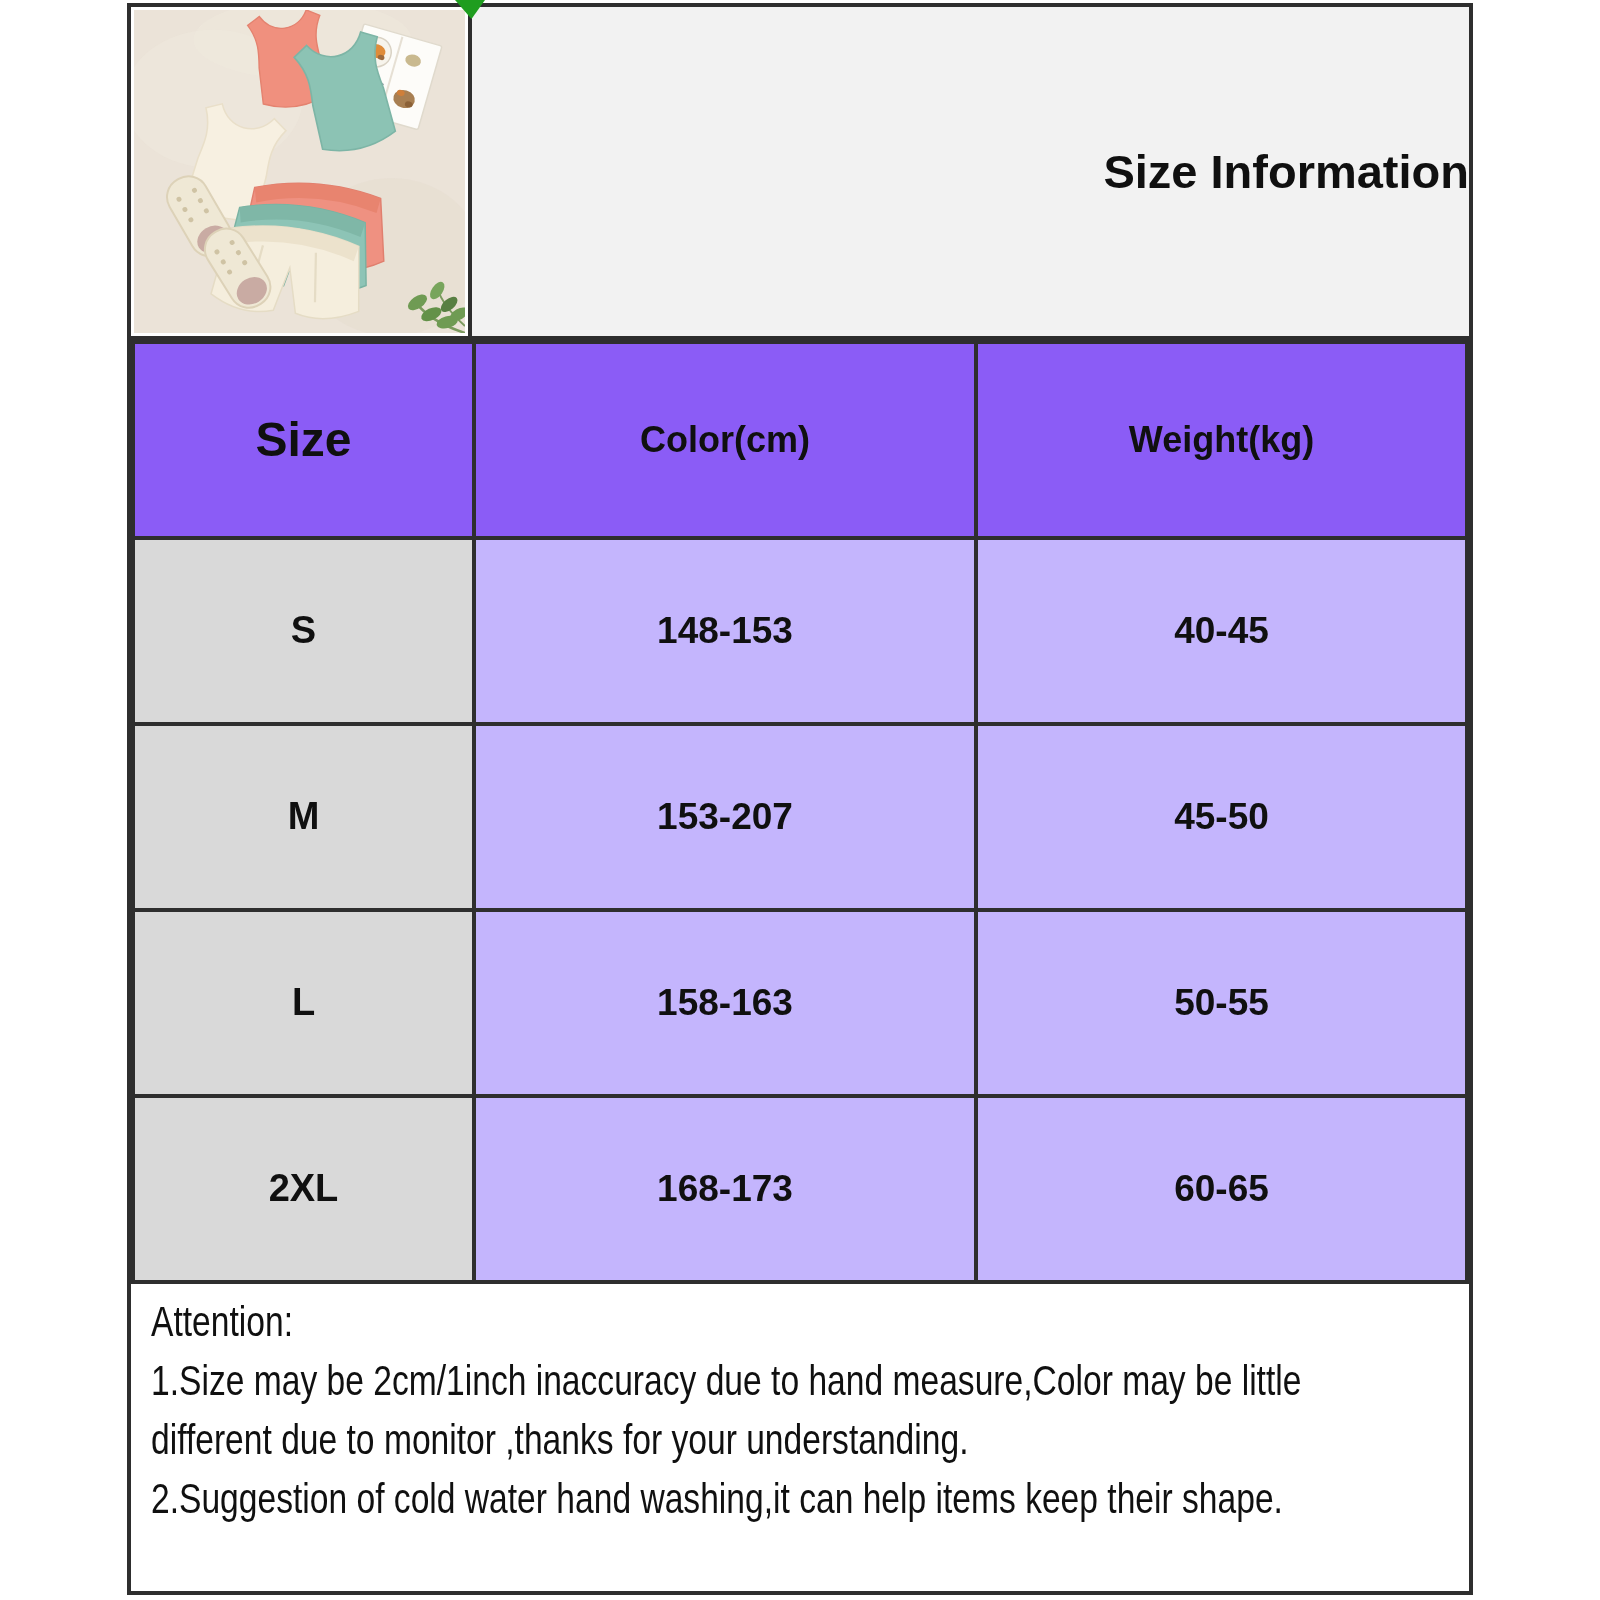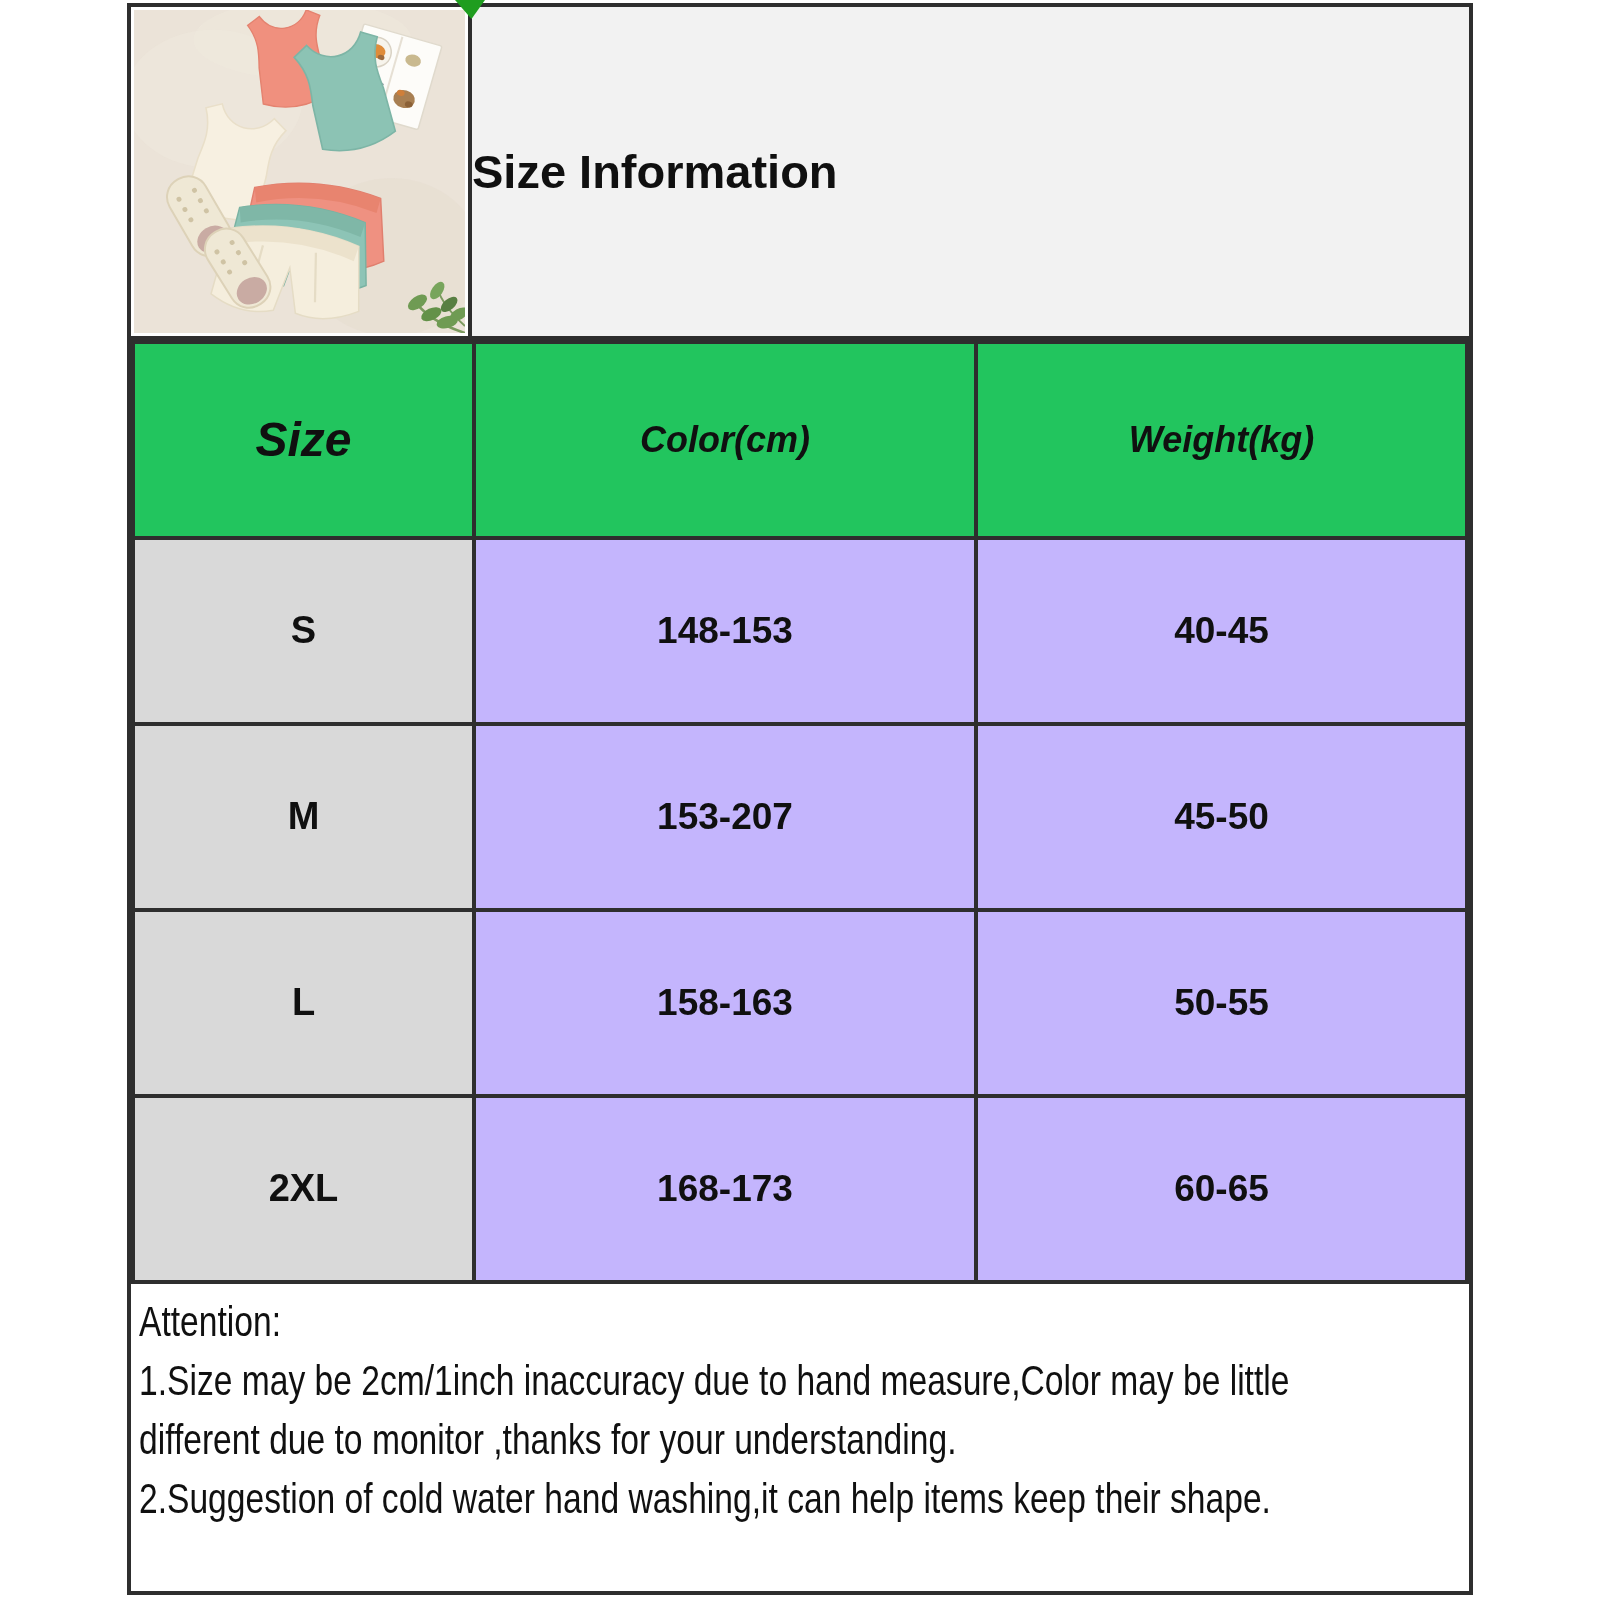--- a/index.html
+++ b/index.html
@@ -5,36 +5,36 @@
   html,body{margin:0;padding:0;background:#ffffff;}
   body{width:1600px;height:1600px;position:relative;overflow:hidden;
        font-family:"Liberation Sans", sans-serif;color:#101010;}
   #sheet{position:absolute;left:127px;top:3px;width:1346px;height:1592px;
          box-sizing:border-box;border:4px solid #2e2e2e;background:#ffffff;}
   
   .top-row{height:333px;display:flex;box-sizing:border-box;border-bottom:4px solid #2e2e2e;}
   .photo-cell{width:341px;box-sizing:border-box;border-right:4px solid #2e2e2e;
               background:#ffffff;padding:3px;}
   .photo-cell svg{display:block;width:100%;height:100%;}
-  .title-cell{flex:1;background:#f2f2f2;display:flex;align-items:center;justify-content:flex-start;}
+  .title-cell{flex:1;background:#f2f2f2;display:flex;align-items:center;justify-content:flex-end;}
   .title-cell .t{font-size:47px;font-weight:700;letter-spacing:0px;}
   
   .green-tri{position:absolute;left:324px;top:-7px;width:30px;height:19px;background:#1f9d1f;
              clip-path:polygon(0 0,100% 0,55% 100%);z-index:5;}
   
   table.size-table{width:100%;height:944px;border-collapse:collapse;table-layout:fixed;}
   table.size-table th, table.size-table td{
       border:4px solid #2e2e2e;text-align:center;vertical-align:middle;padding:0;}
-  .hdr{background:#22c55e;font-weight:700;font-style:italic;}
+  .hdr{background:#8b5cf6;font-weight:700;}
   th.size-head{font-size:48px;}
   th.col-head{font-size:36px;}
   td.size-label{background:#d9d9d9;font-weight:700;font-size:38px;}
   td.value{background:#c4b5fd;font-weight:700;font-size:37px;}
   
-  .attention{height:304px;box-sizing:border-box;padding:8px 6px 0 8px;background:#ffffff;}
+  .attention{height:304px;box-sizing:border-box;padding:8px 6px 0 20px;background:#ffffff;}
   .attention .line{font-size:42px;line-height:59px;white-space:nowrap;
                    transform:scaleX(0.80);transform-origin:0 50%;}
 </style>
 </head>
 <body>
 
 <div id="sheet">
   <div class="green-tri"></div>
 
   <div class="top-row">

